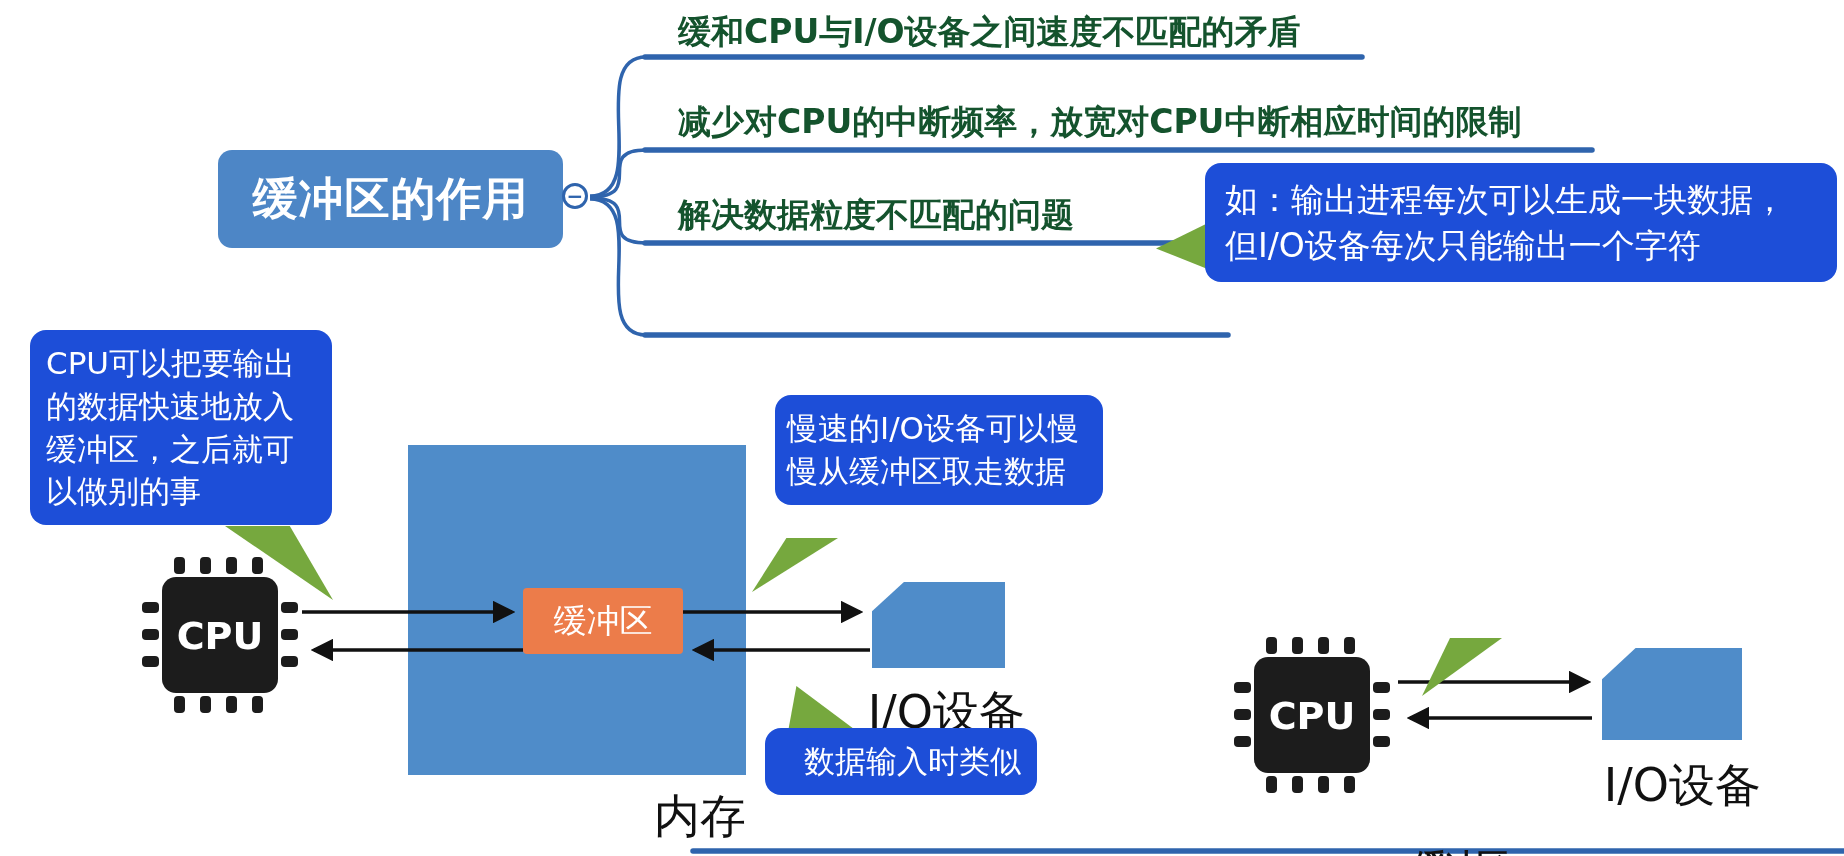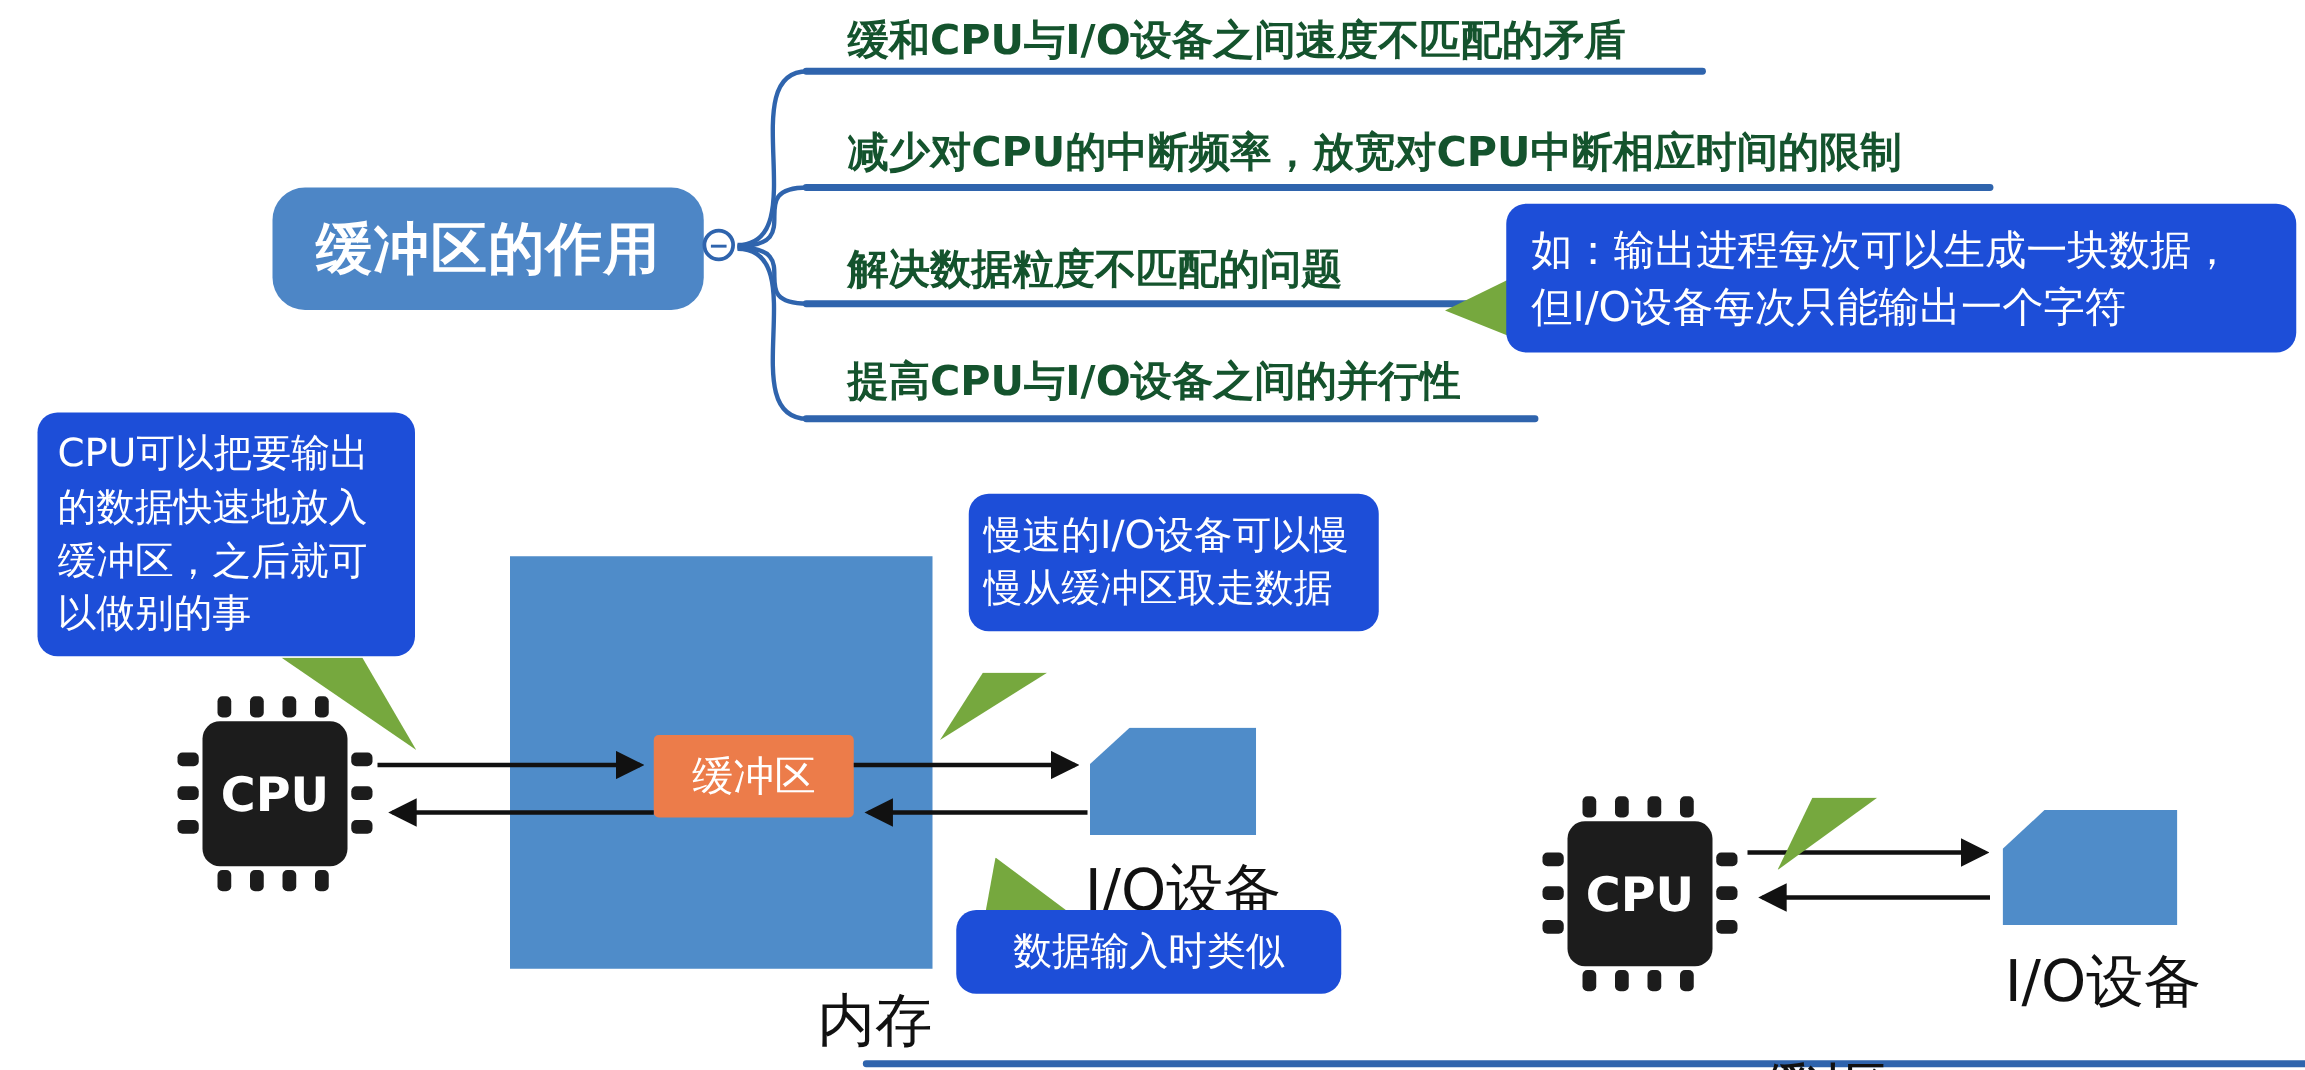--- a/index.html
+++ b/index.html
@@ -2,21 +2,21 @@
 <html><head>
 <meta charset="utf-8">
 <style>
   html,body{margin:0;padding:0;background:#ffffff;}
   body{font-family:"DejaVu Sans","Liberation Sans",sans-serif;}
   #canvas{position:relative;width:1844px;height:856px;background:#ffffff;overflow:hidden;}
 
   
   .root-node{
     position:absolute;left:218px;top:150px;width:345px;height:98px;
-    background:#4d86c6;border-radius:26px;color:#fff;
+    background:#4d86c6;border-radius:14px;color:#fff;
     font-size:45px;font-weight:bold;display:flex;align-items:center;justify-content:center;
     z-index:4;letter-spacing:1px;
   }
   .collapse{
     position:absolute;left:562px;top:183px;width:26px;height:26px;border-radius:50%;
     background:#fff;border:3px solid #2f64ad;color:#2f64ad;font-size:20px;font-weight:bold;
     display:flex;align-items:center;justify-content:center;line-height:1;z-index:6;box-sizing:border-box;
   }
   .branch-label{
     position:absolute;left:678px;color:#14532d;font-weight:bold;font-size:33px;white-space:nowrap;z-index:4;
@@ -32,21 +32,21 @@
 
   .note-bubble{left:1205px;top:163px;width:632px;font-size:33px;padding:14px 20px;}
   .note-tail{left:1156px;top:222px;width:54px;height:48px;clip-path:polygon(100% 0,100% 100%,0 55%);}
 
   .cpu-bubble{left:30px;top:330px;width:302px;}
   .cpu-bubble-tail{left:225px;top:526px;width:108px;height:74px;clip-path:polygon(0 0,60% 0,100% 100%);}
 
   .io-bubble{left:775px;top:395px;width:328px;padding-left:12px;}
   .io-bubble-tail{left:752px;top:538px;width:86px;height:54px;clip-path:polygon(40% 0,100% 0,0 100%);}
 
-  .input-bubble{left:765px;top:728px;width:308px;text-align:center;}
+  .input-bubble{left:765px;top:728px;width:272px;text-align:right;}
   .input-bubble-tail{left:788px;top:686px;width:70px;height:46px;clip-path:polygon(12% 0,100% 100%,0 100%);}
 
   .right-bubble{left:1455px;top:428px;width:384px;padding:14px 18px;}
   .right-bubble-tail{left:1422px;top:638px;width:80px;height:58px;clip-path:polygon(35% 0,100% 0,0 100%);}
 
   
   .memory{
     position:absolute;left:408px;top:445px;width:338px;height:330px;background:#4f8cc9;z-index:1;
   }
   .buffer{
@@ -84,21 +84,20 @@
 
 <div id="canvas">
 
   <div class="root-node">缓冲区的作用</div>
 
   <div class="collapse">−</div>
 
   <div class="branch-label b1">缓和CPU与I/O设备之间速度不匹配的矛盾</div>
   <div class="branch-label b2">减少对CPU的中断频率，放宽对CPU中断相应时间的限制</div>
   <div class="branch-label b3">解决数据粒度不匹配的问题</div>
-  <div class="branch-label b4">提高CPU与I/O设备之间的并行性</div>
 
   <div class="bubble note-bubble">如：输出进程每次可以生成一块数据，但I/O设备每次只能输出一个字符</div>
   <div class="tail note-tail"></div>
 
   <div class="bubble cpu-bubble">CPU可以把要输出的数据快速地放入缓冲区，之后就可以做别的事</div>
   <div class="tail cpu-bubble-tail"></div>
 
   <div class="memory"></div>
   <div class="buffer">缓冲区</div>
   <div class="shape-caption memory-caption">内存</div>

